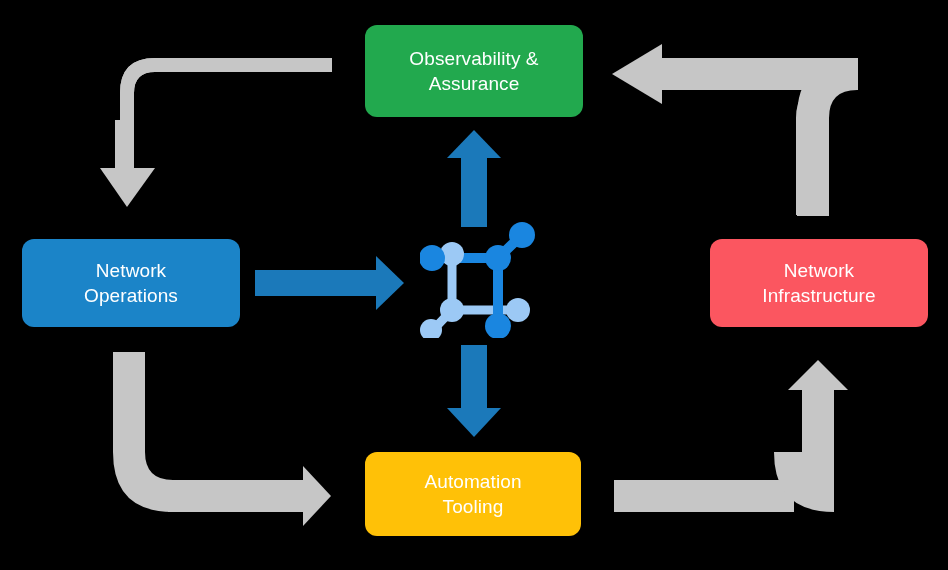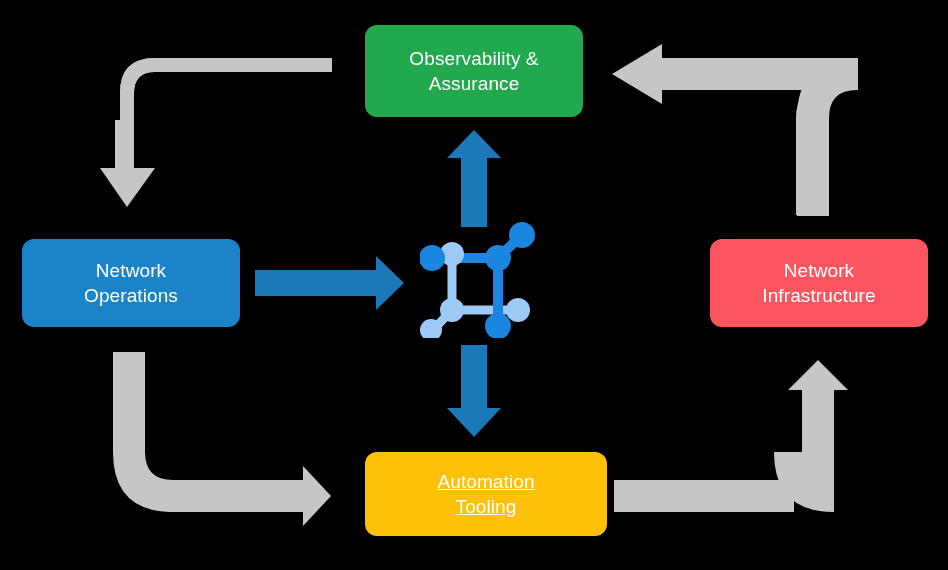--- a/index.html
+++ b/index.html
@@ -52,24 +52,23 @@
   #box-network-infrastructure {
     left: 710px;
     top: 239px;
     width: 218px;
     height: 88px;
     background: #fb5660;
   }
   #box-automation-tooling {
     left: 365px;
     top: 452px;
-    width: 242px;
+    width: 216px;
     height: 84px;
     background: #ffc107;
-    text-decoration: underline;
   }
   .svg-layer {
     position: absolute;
     left: 0;
     top: 0;
     width: 948px;
     height: 570px;
   }
   #center-icon {
     position: absolute;

